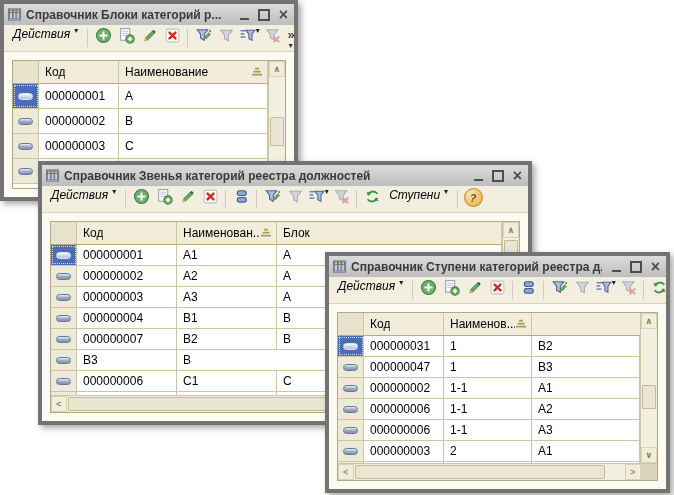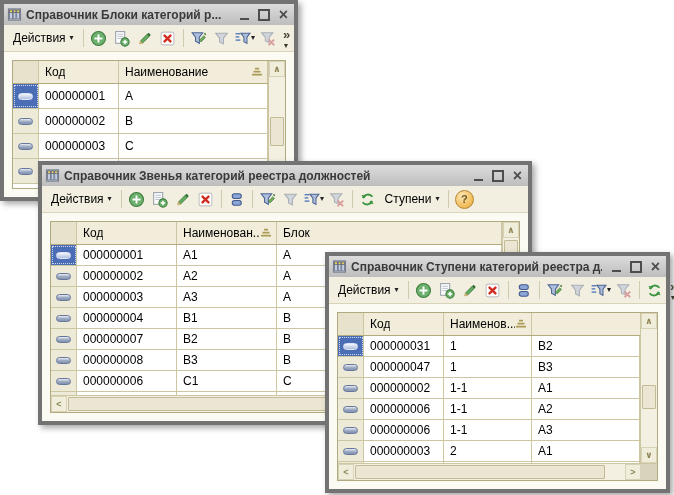--- a/index.html
+++ b/index.html
@@ -28,22 +28,22 @@
   }
   .winctl{display:flex;gap:9px;align-items:center;margin:0 3px 0 6px}
   .ctl-min{width:9px;height:9px;border-bottom:2px solid #4d4d4d;cursor:default}
   .ctl-max{width:8px;height:8px;border:2px solid #4d4d4d;cursor:default}
   .ctl-close{font-size:16px;font-weight:bold;color:#4d4d4d;line-height:10px;cursor:default}
   .toolbar{
     height:26px;flex:0 0 26px;background:#f2efe1;border-bottom:1px solid #d9d3ba;
     display:flex;align-items:center;padding:0 4px;gap:1px;
   }
   .tbtn{
-    width:22px;height:22px;flex:0 0 auto;display:flex;align-items:center;justify-content:center;
-    border-radius:2px;cursor:default;
+    width:22px;height:22px;flex:0 0 auto;display:flex;justify-content:center;
+    border-radius:2px;cursor:default;font-style:italic;
   }
   .tbtn.text{width:auto;padding:0 5px;gap:4px;font-size:12px;color:#000;white-space:nowrap}
   .ic{display:flex;width:17px;height:17px}
   .dd{font-size:8px;color:#222;line-height:1}
   .sep{width:1px;height:18px;background:#d0cab0;margin:0 3px;flex:0 0 1px}
   .helpc{
     width:17px;height:17px;border-radius:50%;
     background:radial-gradient(circle at 35% 30%,#fbe6b4,#f2bd5c 65%,#dd9f3c);
     border:1px solid #b5862f;color:#6b5420;font-weight:bold;font-size:11px;
     display:flex;align-items:center;justify-content:center;
@@ -473,21 +473,20 @@
                 <span class="bead"></span>
               </div>
               <div class="tcell dcell" style="width: 100px; flex: 0 0 100px;">000000007</div>
               <div class="tcell dcell" style="width: 100px; flex: 0 0 100px;">B2</div>
               <div class="tcell dcell" style="flex: 1 1 0%; min-width: 0px;">B</div>
             </div>
             <div class="trow drow">
               <div class="tcell marker">
                 <span class="bead"></span>
               </div>
-              <div class="tcell dcell" style="width: 100px; flex: 0 0 100px;">000000008</div>
               <div class="tcell dcell" style="width: 100px; flex: 0 0 100px;">B3</div>
               <div class="tcell dcell" style="flex: 1 1 0%; min-width: 0px;">B</div>
             </div>
             <div class="trow drow">
               <div class="tcell marker">
                 <span class="bead"></span>
               </div>
               <div class="tcell dcell" style="width: 100px; flex: 0 0 100px;">000000006</div>
               <div class="tcell dcell" style="width: 100px; flex: 0 0 100px;">C1</div>
               <div class="tcell dcell" style="flex: 1 1 0%; min-width: 0px;">C</div>

